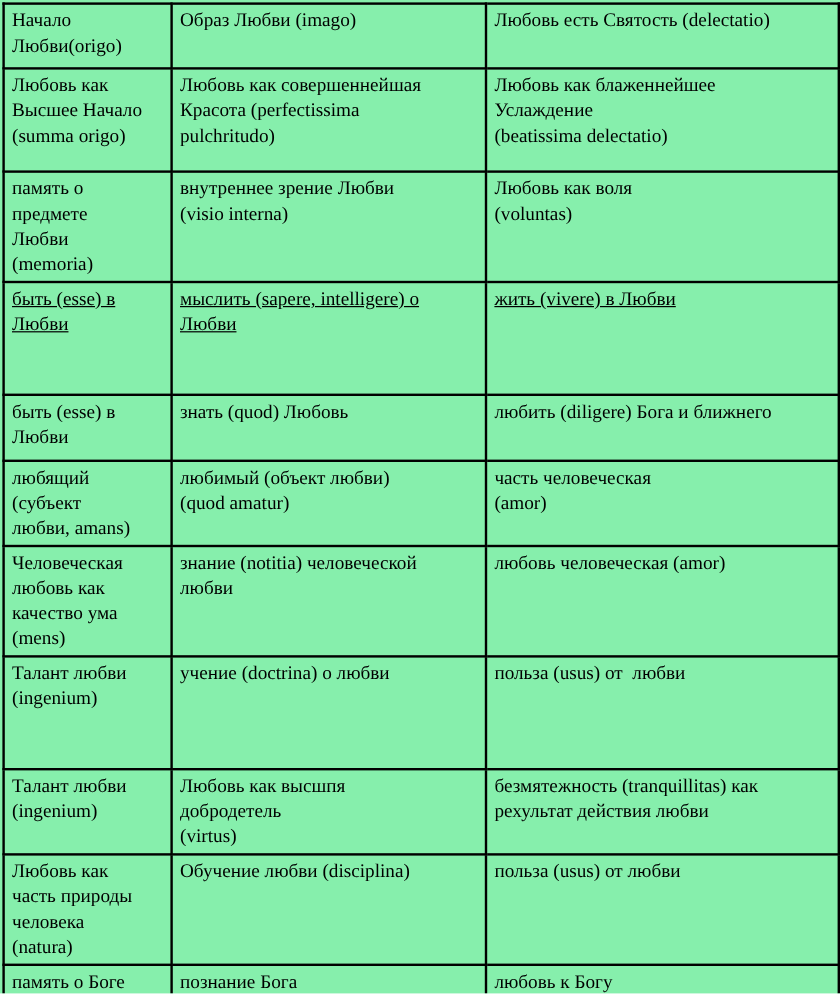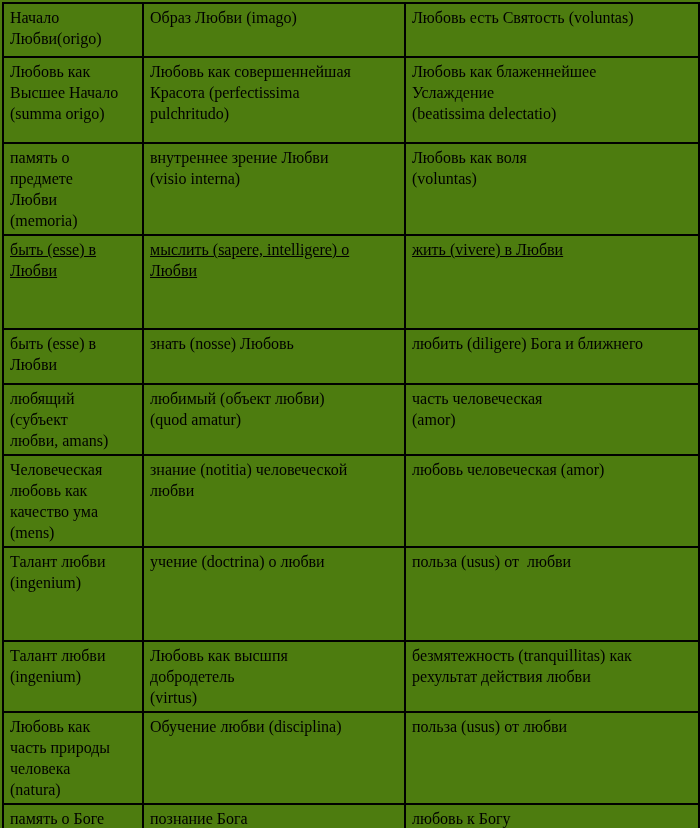--- a/index.html
+++ b/index.html
@@ -11,21 +11,21 @@
   body {
     font-family: "Liberation Serif", "DejaVu Serif", serif;
     color: #000000;
     font-size: 16px;
     line-height: 21px;
   }
   .page {
     width: 700px;
     height: 828px;
     overflow: hidden;
-    background: #4d7c0f;
+    background: #86efac;
   }
   table.doc-table {
     border-collapse: collapse;
     table-layout: fixed;
     width: 696px;
     margin: 2px 0 0 2px;
   }
   table.doc-table td {
     border: 2px solid #000000;
     vertical-align: top;
@@ -65,21 +65,21 @@
     <tbody>
         <tr>
           <td>
             <p>Начало
 Любви(origo)</p>
           </td>
           <td>
             <p>Образ Любви (imago)</p>
           </td>
           <td>
-            <p>Любовь есть Святость (voluntas)</p>
+            <p>Любовь есть Святость (delectatio)</p>
           </td>
         </tr>
         <tr>
           <td>
             <p>Любовь как
 Высшее Начало</p>
             <p>(summa origo)</p>
           </td>
           <td>
             <p>Любовь как совершеннейшая
@@ -120,21 +120,21 @@
           <td>
             <p>жить (vivere) в Любви</p>
           </td>
         </tr>
         <tr>
           <td>
             <p>быть (esse) в
 Любви</p>
           </td>
           <td>
-            <p>знать (nosse) Любовь</p>
+            <p>знать (quod) Любовь</p>
           </td>
           <td>
             <p>любить (diligere) Бога и ближнего</p>
           </td>
         </tr>
         <tr>
           <td>
             <p>любящий
 (субъект
 любви, amans)</p>

